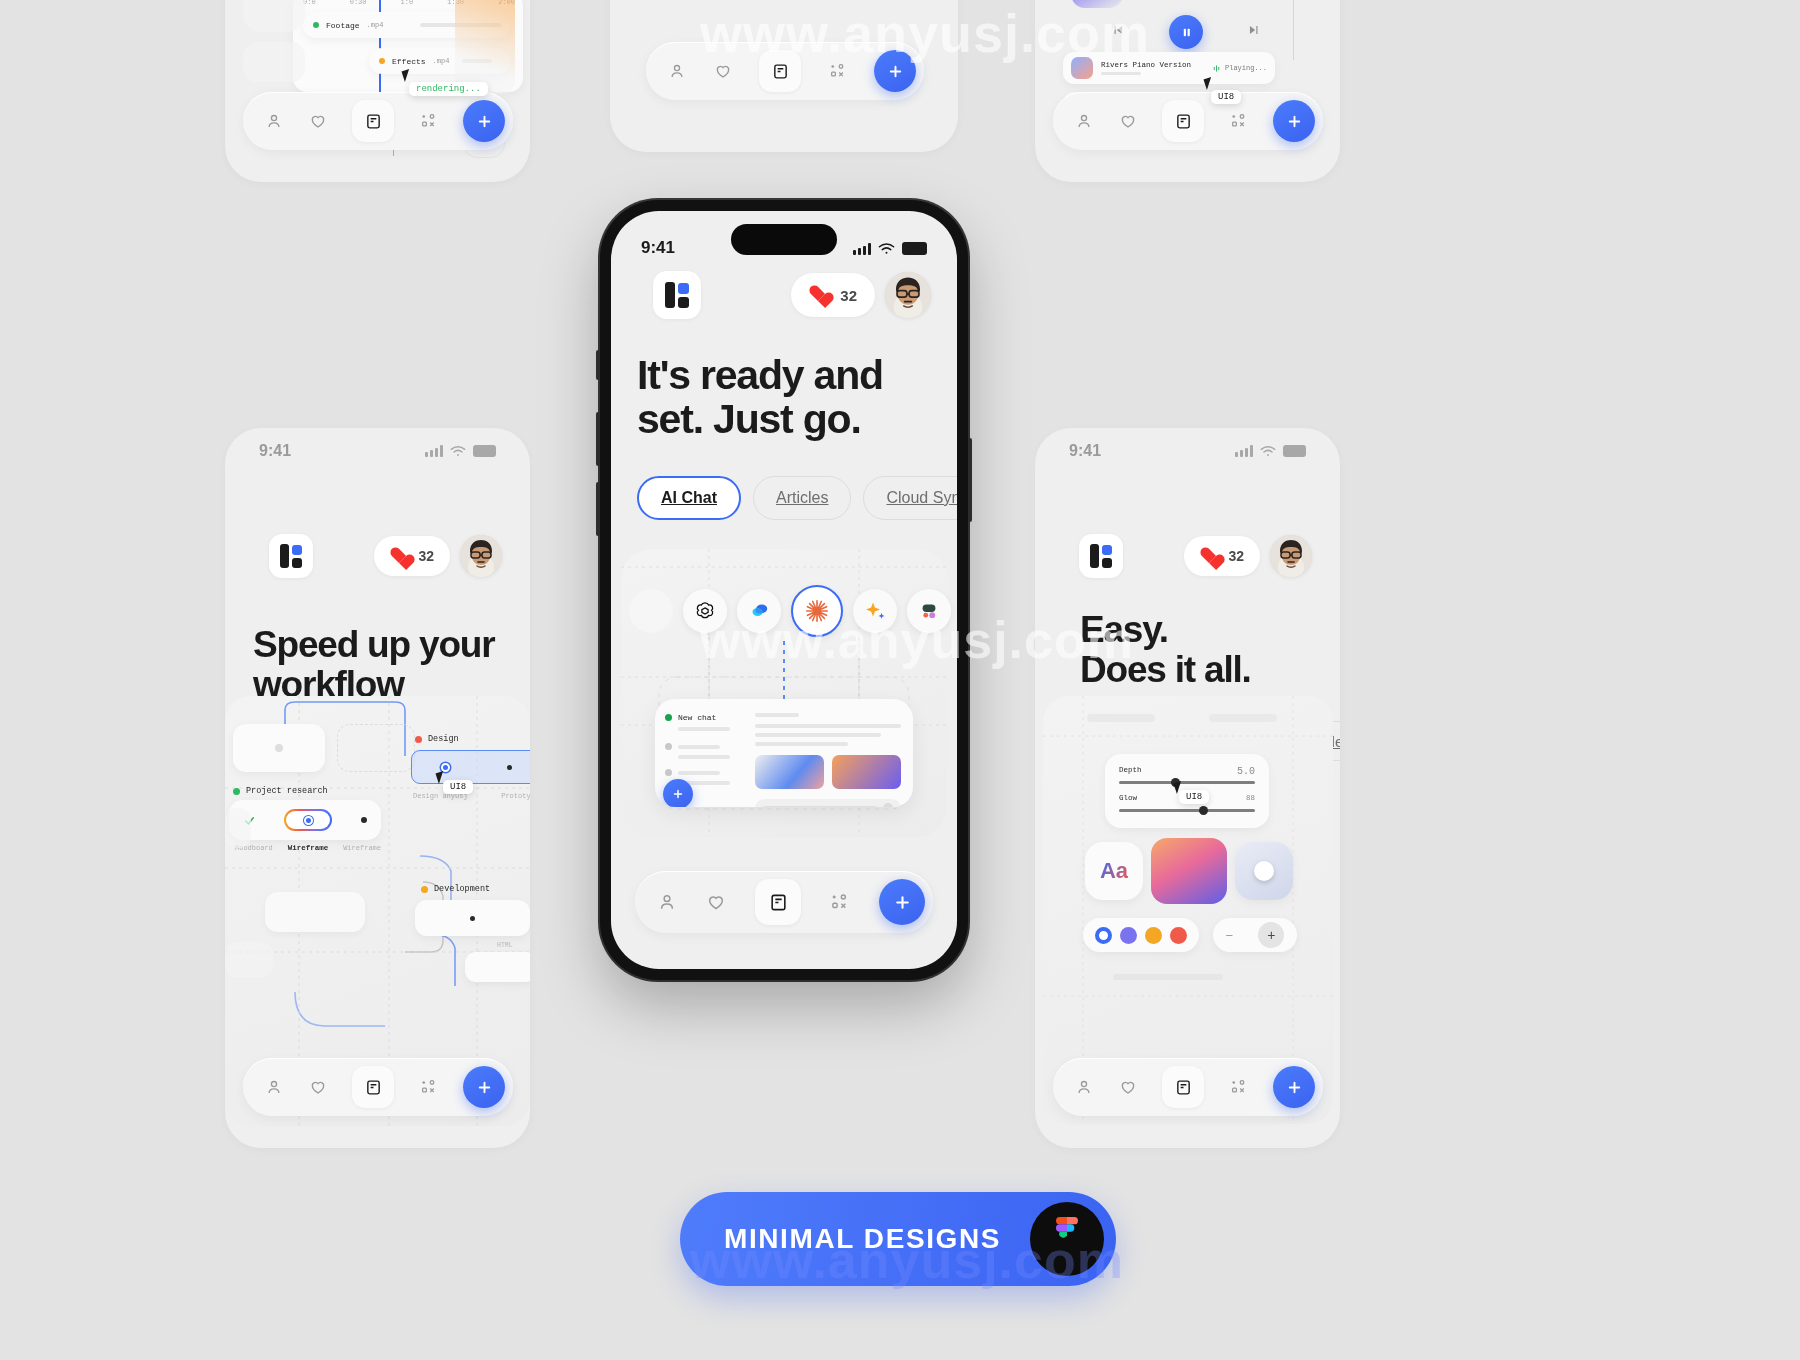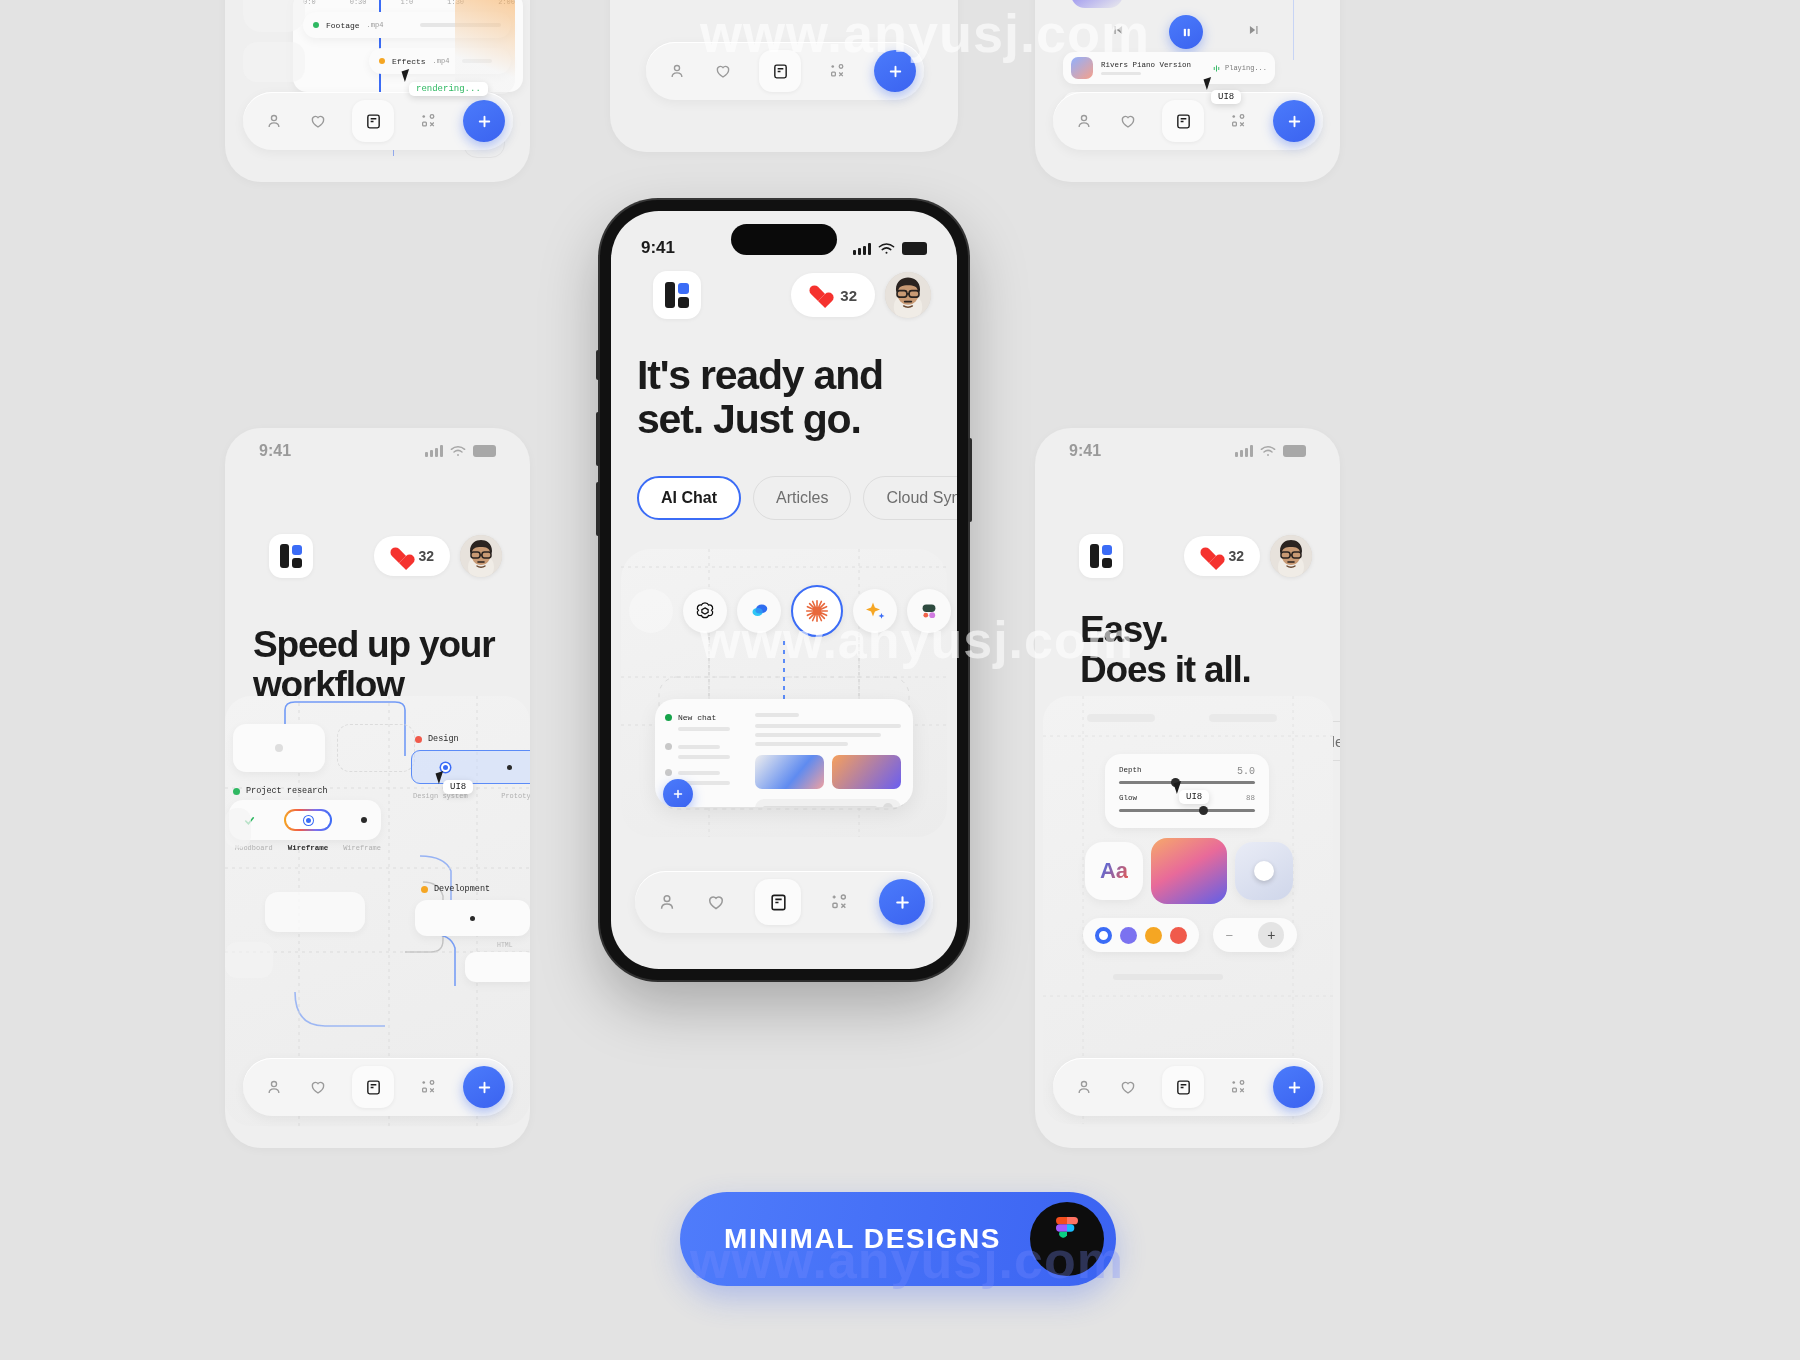--- a/index.html
+++ b/index.html
@@ -79,21 +79,21 @@
     position: absolute; font-weight: 700; color: #1b1b1b;
     line-height: 1.08; letter-spacing: -1.2px;
   }
 
   
   .chips { position: absolute; display: flex; gap: 12px; }
   .chip {
     height: 40px; padding: 0 20px; border-radius: 22px;
     border: 1.5px solid #dcdcdc; color: #6e6e6e;
     display: flex; align-items: center; white-space: nowrap;
-    font-size: 15px; background: transparent;
+    font-size: 15px; background: transparent; text-decoration: underline;
   }
   .chip.active {
     background: #fff; border: 2px solid #3b6cf6; color: #1b1b1b; font-weight: 600;
   }
 
   
   .nav {
     position: absolute; height: 58px; border-radius: 29px; background: #f5f5f5;
     display: flex; align-items: center; justify-content: space-between;
     padding: 0 8px 0 22px; box-shadow: 0 3px 12px rgba(0,0,0,.05), inset 0 1px 0 #fff;
@@ -470,21 +470,21 @@
         <span class="dot" style="background:#f05a4b;"></span>
         <span class="mono" style="font-size:8.5px;color:#2a2a2a;">Design</span>
       </div>
       <div style="position:absolute;left:186px;top:54px;width:130px;height:34px;border-radius:9px;background:rgba(200,218,255,.5);border:1.4px solid #5b8bf7;display:flex;align-items:center;justify-content:space-around;">
         <span style="width:9px;height:9px;border-radius:50%;background:#3b6cf6;border:2px solid #fff;box-shadow:0 0 0 1.5px #3b6cf6;display:block;"></span>
         <span style="width:5px;height:5px;border-radius:50%;background:#2a2a2a;"></span>
       </div>
       <div class="cursor" style="left:212px;top:76px;"></div>
       <div class="tooltip" style="left:218px;top:84px;">UI8</div>
       <div style="position:absolute;left:188px;top:96px;width:126px;display:flex;justify-content:space-between;">
-        <span class="mono" style="font-size:7px;color:#b0b0b0;">Design system</span>
+        <span class="mono" style="font-size:7px;color:#b0b0b0;">Design anyusj</span>
         <span class="mono" style="font-size:7px;color:#b0b0b0;">Prototype</span>
       </div>
 
       <div style="position:absolute;left:196px;top:188px;display:flex;align-items:center;gap:6px;">
         <span class="dot" style="background:#f5a623;"></span>
         <span class="mono" style="font-size:8.5px;color:#2a2a2a;">Development</span>
       </div>
       <div class="mini w" style="left:190px;top:204px;width:115px;height:36px;border-radius:12px;display:flex;align-items:center;justify-content:center;">
         <span style="width:5px;height:5px;border-radius:50%;background:#2a2a2a;"></span>
       </div>

